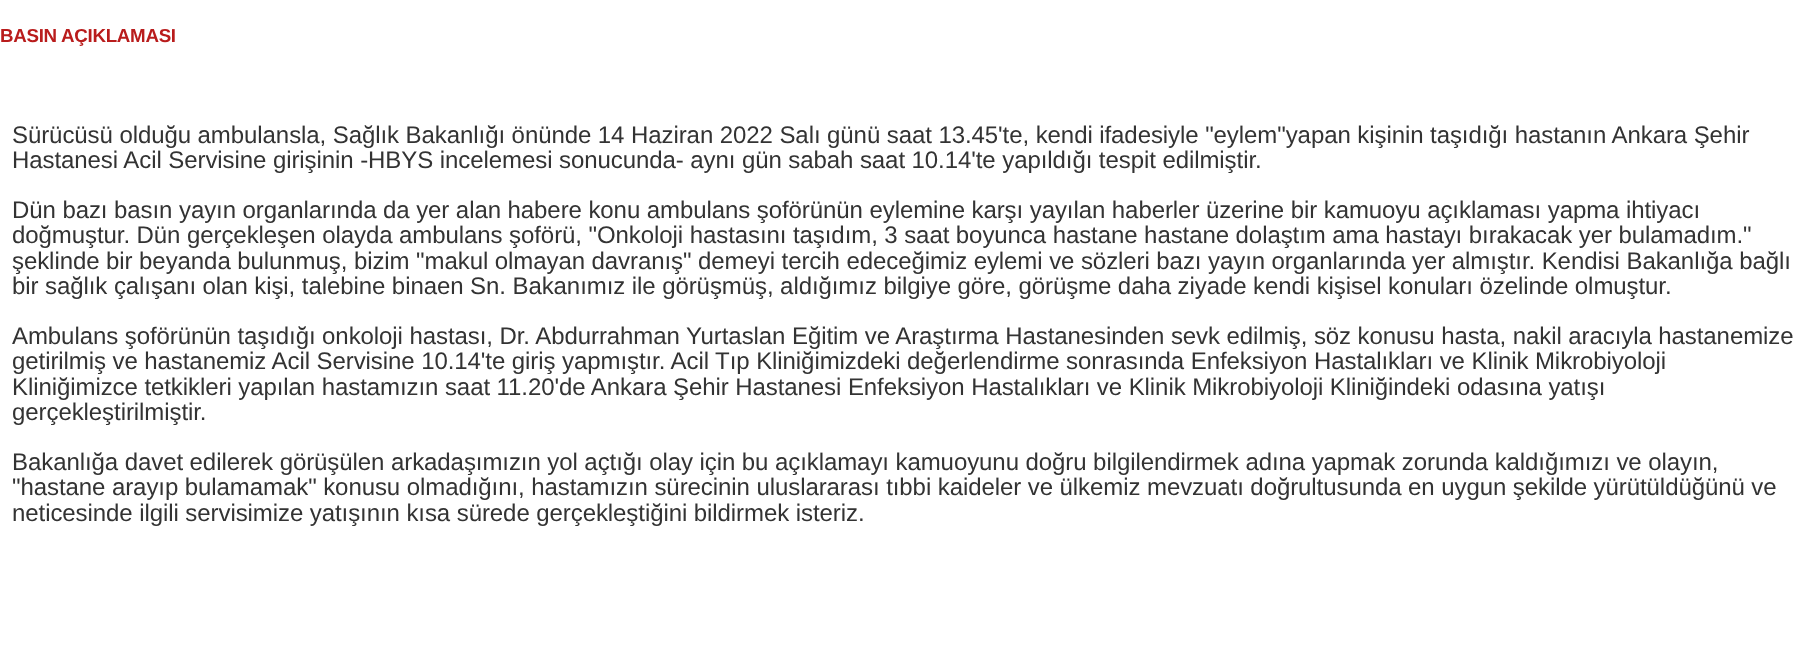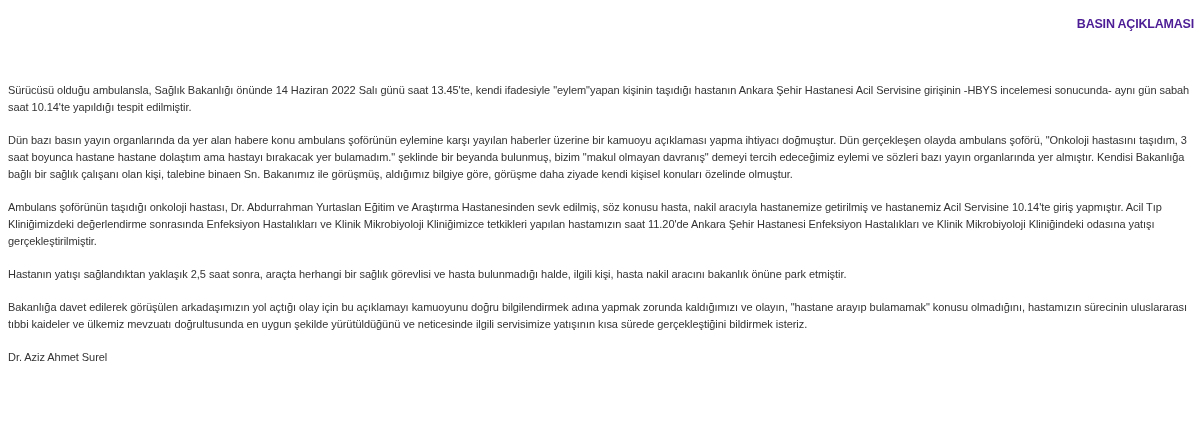--- a/index.html
+++ b/index.html
@@ -13,48 +13,46 @@
       overflow: hidden;
       font-family: "Liberation Sans", "DejaVu Sans", sans-serif;
       color: #333333;
       position: relative;
     }
     .title {
       position: absolute;
       top: 17px;
       left: 0;
       width: 1194px;
-      text-align: right;
+      text-align: left;
       font-weight: bold;
       font-size: 12.5px;
-      color: #4c1d95;
+      color: #b91c1c;
       letter-spacing: -0.2px;
       font-family: "Liberation Sans", sans-serif;
     }
     .content {
       position: absolute;
       top: 82px;
       left: 8px;
       width: 1190px;
-      font-size: 11px;
+      font-size: 16px;
       line-height: 17px;
       letter-spacing: -0.05px;
     }
     .content p {
       margin: 0 0 16px 0;
     }
     .content p.sig {
       margin: 0;
     }
   </style>
 </head>
 <body>
 
 <div class="title">BASIN AÇIKLAMASI</div>
 
 <div class="content">
   <p>Sürücüsü olduğu ambulansla, Sağlık Bakanlığı önünde 14 Haziran 2022 Salı günü saat 13.45'te, kendi ifadesiyle "eylem"yapan kişinin taşıdığı hastanın Ankara Şehir Hastanesi Acil Servisine girişinin -HBYS incelemesi sonucunda- aynı gün sabah saat 10.14'te yapıldığı tespit edilmiştir.</p>
   <p>Dün bazı basın yayın organlarında da yer alan habere konu ambulans şoförünün eylemine karşı yayılan haberler üzerine bir kamuoyu açıklaması yapma ihtiyacı doğmuştur. Dün gerçekleşen olayda ambulans şoförü, "Onkoloji hastasını taşıdım, 3 saat boyunca hastane hastane dolaştım ama hastayı bırakacak yer bulamadım." şeklinde bir beyanda bulunmuş, bizim "makul olmayan davranış" demeyi tercih edeceğimiz eylemi ve sözleri bazı yayın organlarında yer almıştır. Kendisi Bakanlığa bağlı bir sağlık çalışanı olan kişi, talebine binaen Sn. Bakanımız ile görüşmüş, aldığımız bilgiye göre, görüşme daha ziyade kendi kişisel konuları özelinde olmuştur.</p>
   <p>Ambulans şoförünün taşıdığı onkoloji hastası, Dr. Abdurrahman Yurtaslan Eğitim ve Araştırma Hastanesinden sevk edilmiş, söz konusu hasta, nakil aracıyla hastanemize getirilmiş ve hastanemiz Acil Servisine 10.14'te giriş yapmıştır. Acil Tıp Kliniğimizdeki değerlendirme sonrasında Enfeksiyon Hastalıkları ve Klinik Mikrobiyoloji Kliniğimizce tetkikleri yapılan hastamızın saat 11.20'de Ankara Şehir Hastanesi Enfeksiyon Hastalıkları ve Klinik Mikrobiyoloji Kliniğindeki odasına yatışı gerçekleştirilmiştir.</p>
-  <p>Hastanın yatışı sağlandıktan yaklaşık 2,5 saat sonra, araçta herhangi bir sağlık görevlisi ve hasta bulunmadığı halde, ilgili kişi, hasta nakil aracını bakanlık önüne park etmiştir.</p>
   <p>Bakanlığa davet edilerek görüşülen arkadaşımızın yol açtığı olay için bu açıklamayı kamuoyunu doğru bilgilendirmek adına yapmak zorunda kaldığımızı ve olayın, "hastane arayıp bulamamak" konusu olmadığını, hastamızın sürecinin uluslararası tıbbi kaideler ve ülkemiz mevzuatı doğrultusunda en uygun şekilde yürütüldüğünü ve neticesinde ilgili servisimize yatışının kısa sürede gerçekleştiğini bildirmek isteriz.</p>
-  <p class="sig">Dr. Aziz Ahmet Surel</p>
 </div>
 
 </body></html>

